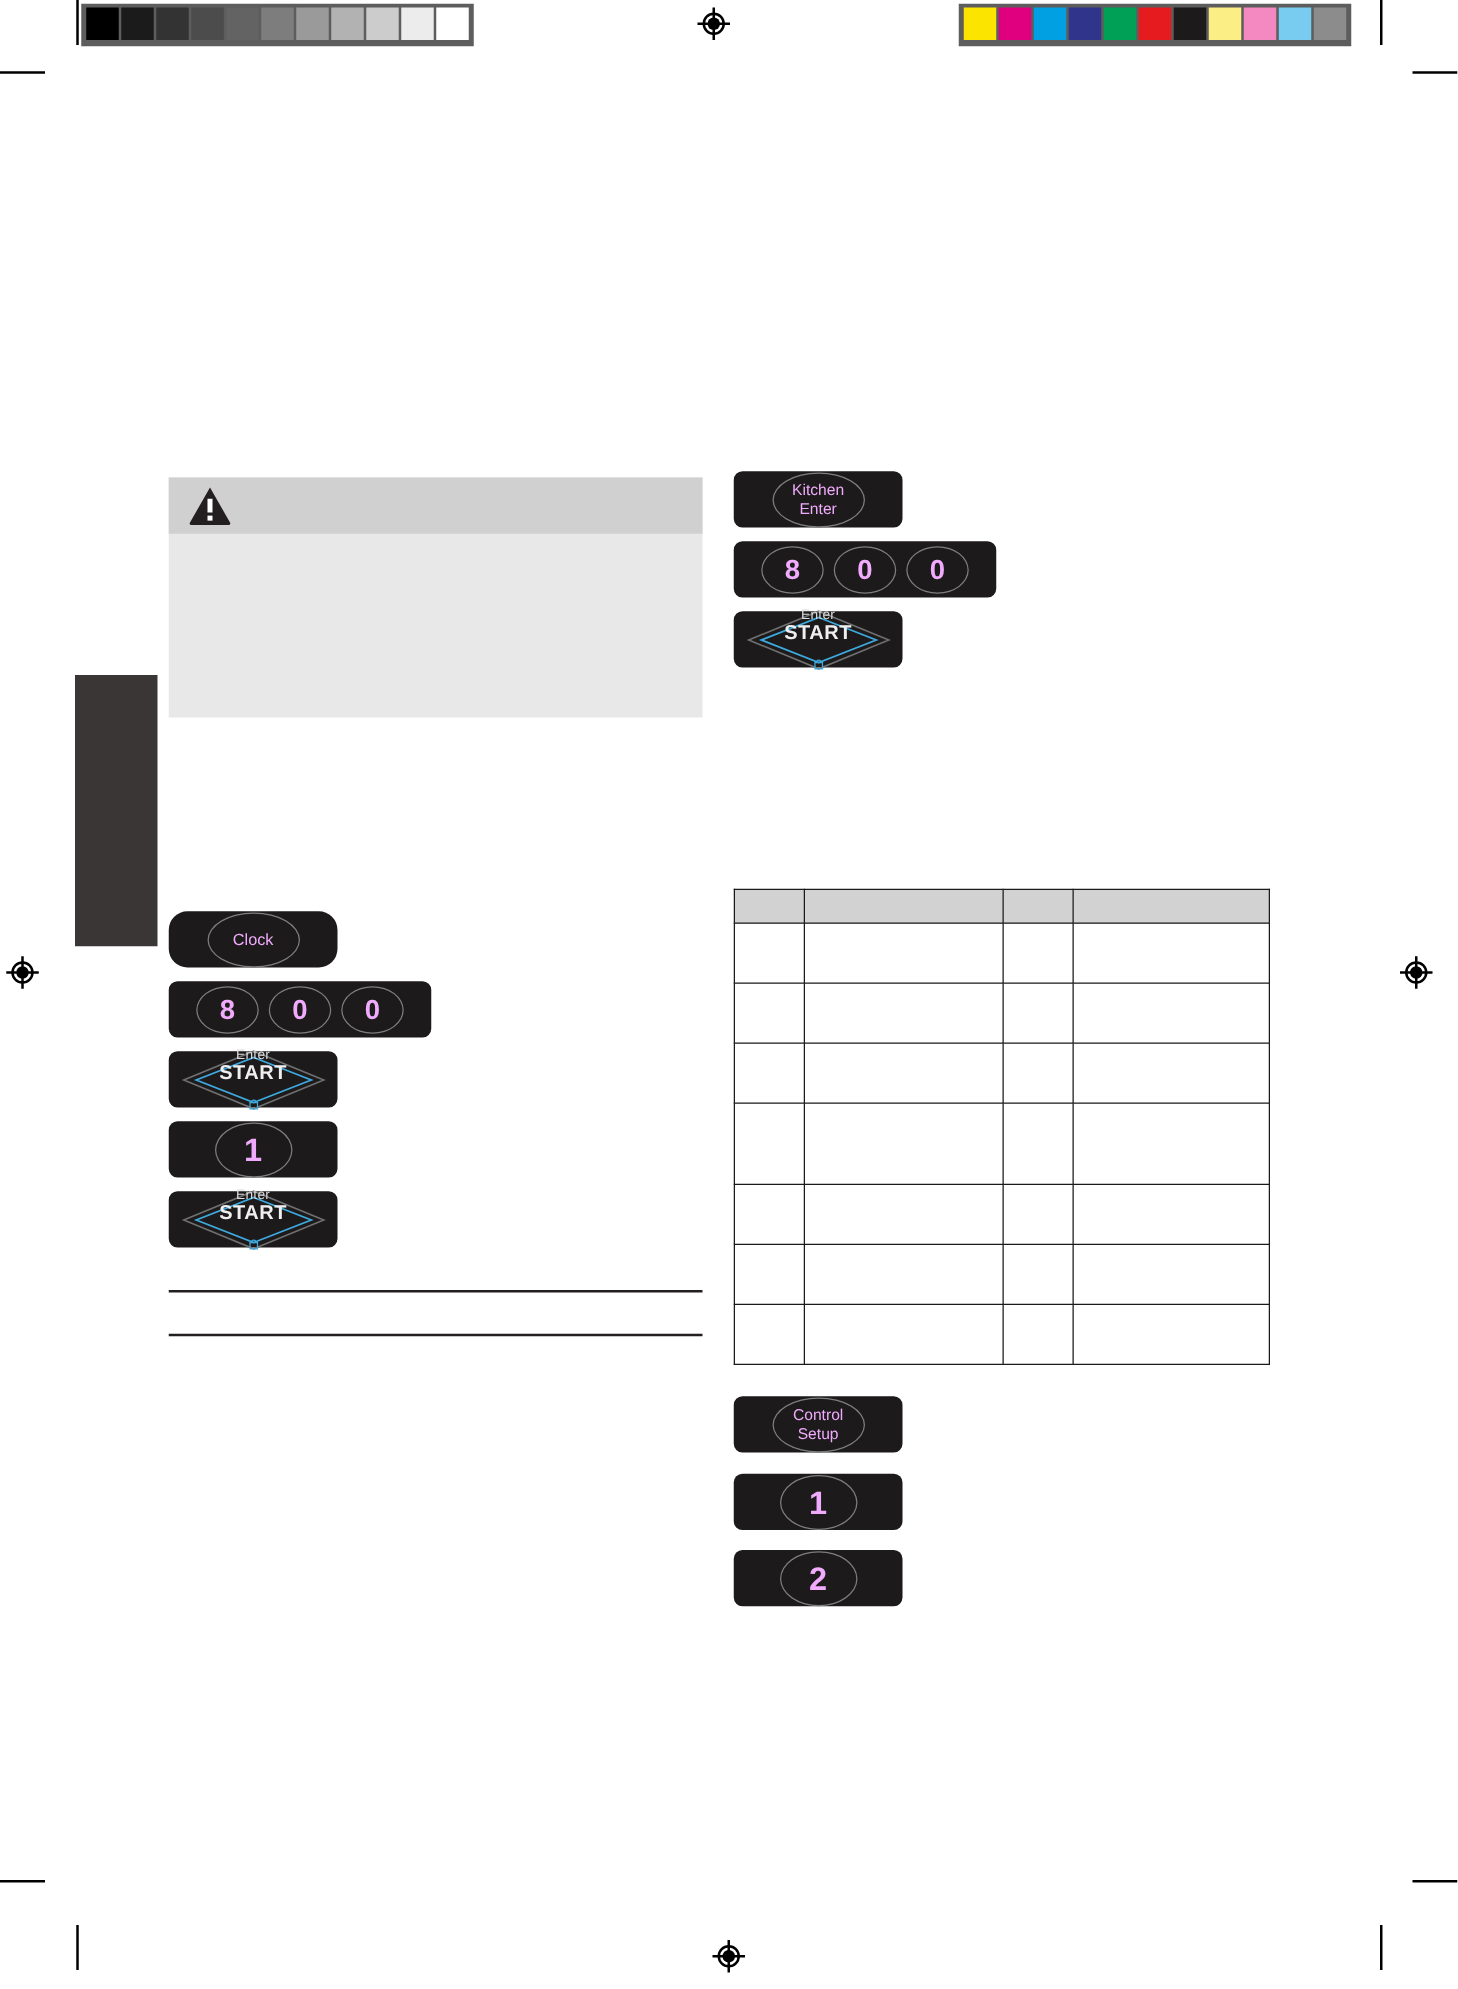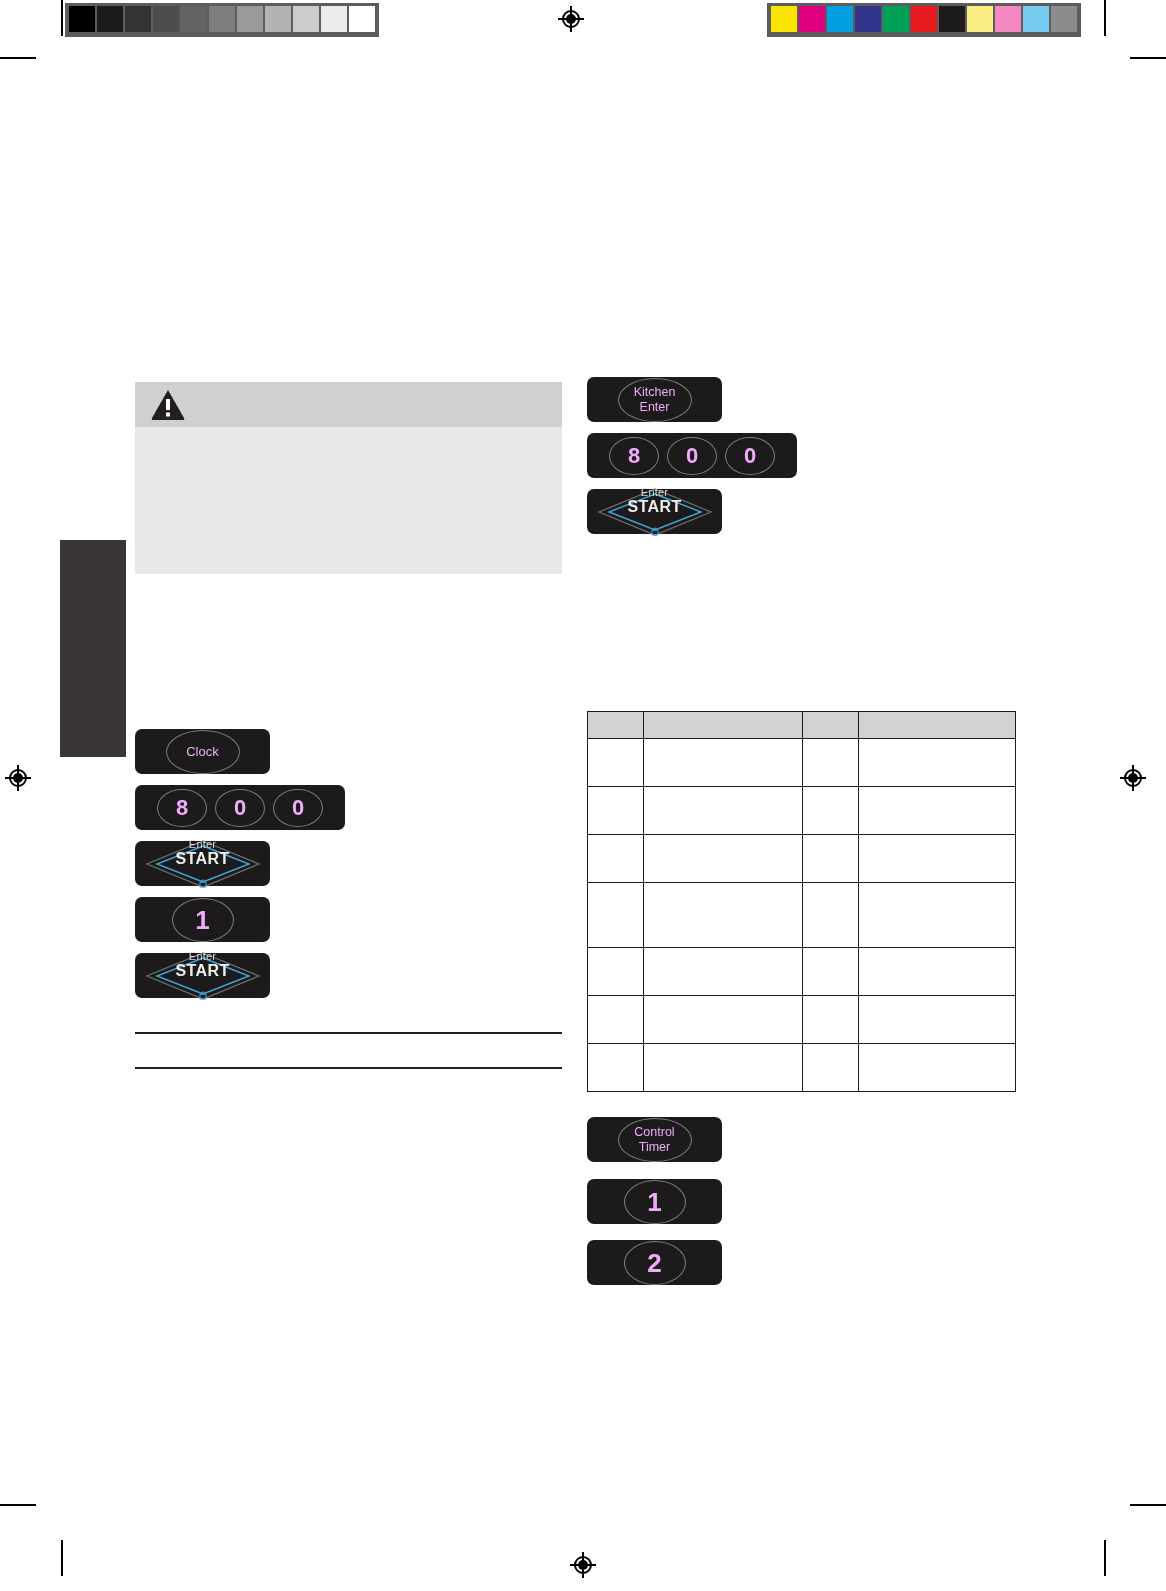--- a/index.html
+++ b/index.html
@@ -314,21 +314,21 @@
         <rect x="15" y="23.5" width="4" height="4" fill="#ffffff"></rect>
       </svg>
       <span></span>
     </div>
     <div class="warning-body"></div>
   </div>
 
   <div style="position:absolute; left:135px; top:640px; width:427px; font-size:13px; color:#1a1a1a;"></div>
 
   <div id="left-steps">
-      <div class="keybtn" style="left: 135px; top: 729px; width: 135px; height: 45px; background: rgb(28, 26, 26);">
+      <div class="keybtn" style="left: 135px; top: 729px; width: 135px; height: 45px; background: rgb(28, 26, 26); border-radius: 15px;">
         <div class="key-ellipse word">
           <span>Clock</span>
         </div>
       </div>
       <div class="keybtn" style="left: 135px; top: 785px; width: 210px; height: 45px; background: rgb(28, 26, 26);">
         <div class="digit-group">
           <div class="key-ellipse digit">8</div>
           <div class="key-ellipse digit">0</div>
           <div class="key-ellipse digit">0</div>
         </div>
@@ -468,21 +468,21 @@
           <td></td>
           <td></td>
         </tr>
       </tbody>
   </table>
 
   <div id="right-setup-steps">
       <div class="keybtn" style="left: 587px; top: 1117px; width: 135px; height: 45px; background: rgb(28, 26, 26);">
         <div class="key-ellipse word two-line">
           <span>Control</span>
-          <span>Timer</span>
+          <span>Setup</span>
         </div>
       </div>
       <div class="keybtn" style="left: 587px; top: 1179px; width: 135px; height: 45px; background: rgb(28, 26, 26);">
         <div class="digit-group">
           <div class="key-ellipse digit solo">1</div>
         </div>
       </div>
       <div class="keybtn" style="left: 587px; top: 1240px; width: 135px; height: 45px; background: rgb(28, 26, 26);">
         <div class="digit-group">
           <div class="key-ellipse digit solo">2</div>

